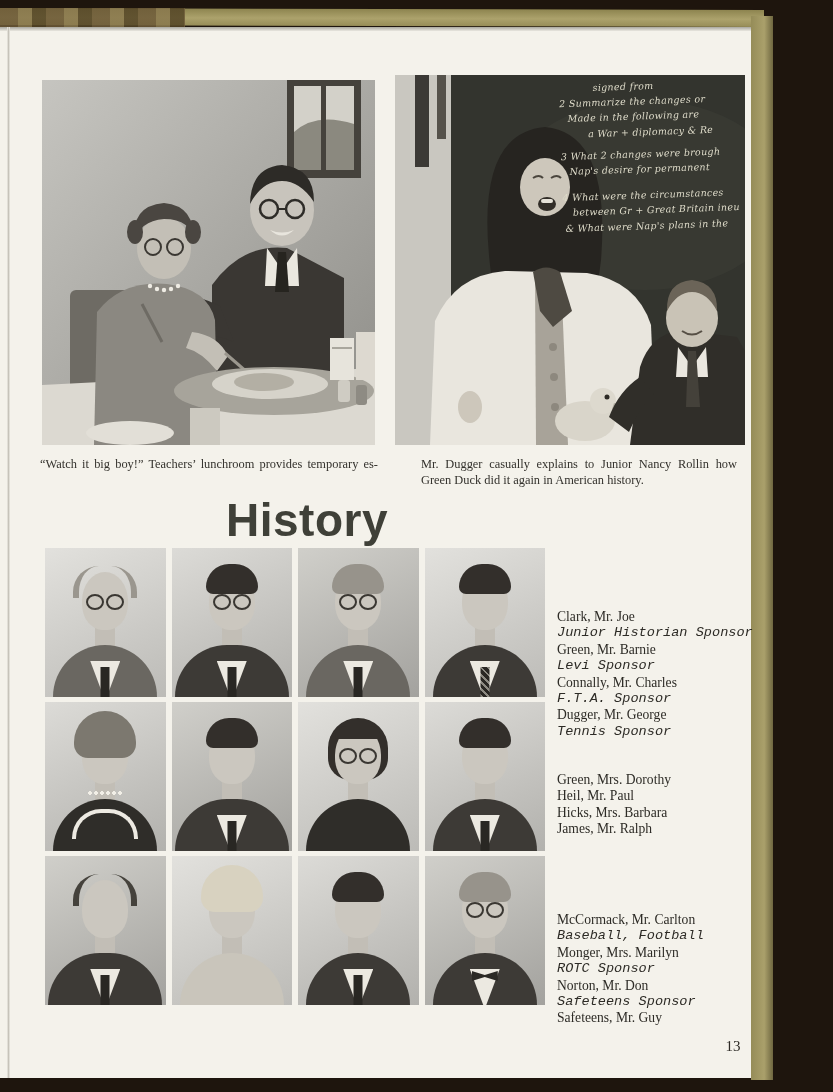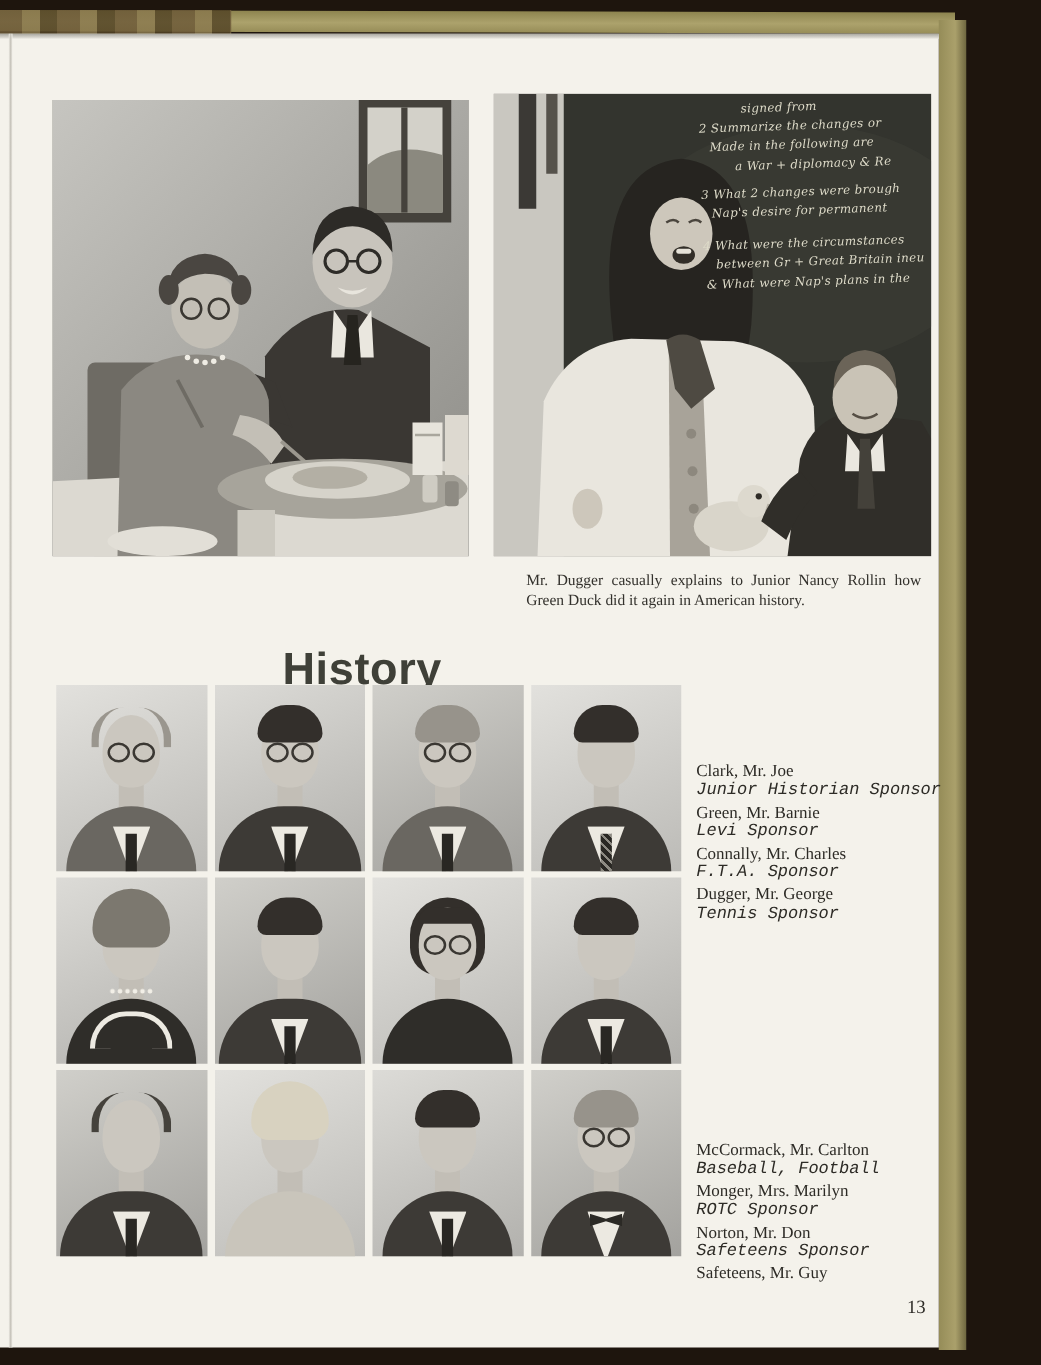--- a/index.html
+++ b/index.html
@@ -32,22 +32,22 @@
   .ck3{padding-left:28px;margin-bottom:7px}.ck4{padding-left:0}
   .ck5{padding-left:8px;margin-bottom:11px}.ck6{padding-left:0}
   .ck7{padding-left:10px}.ck8{padding-left:2px}
   
   .cap{position:absolute;font-size:12.4px;line-height:16px;color:#33312c;}
   .cap-left{left:40px;top:429px;width:338px;}
   .cap-right{left:421px;top:429px;width:316px;font-family:Liberation Serif, serif;}
   .cap .just{text-align:justify;text-align-last:justify;}
   
   .heading{position:absolute;left:226px;top:470px;
-           font-family:"Liberation Sans",sans-serif;font-weight:bold;font-size:36px;
-           line-height:1;color:#3f4038;letter-spacing:.5px;margin-top:20px;}
+           font-family:"Liberation Sans",sans-serif;font-weight:bold;font-size:46px;
+           line-height:1;color:#3f4038;letter-spacing:.5px;}
   
   .grid{position:absolute;left:45px;top:521px;width:500px;height:457px;display:grid;
         grid-template-columns:repeat(4,1fr);grid-template-rows:repeat(3,1fr);gap:5px 6px;}
   .cell{position:relative;overflow:hidden;background:linear-gradient(155deg,#dcdbd7,#b2b1ad);}
   .cell.bgl{background:linear-gradient(155deg,#e2e1dd,#bcbbb7);}
   .cell.bgd{background:linear-gradient(155deg,#d0cfca,#a3a29e);}
   .ph-neck{position:absolute;left:50%;top:76px;width:20px;height:28px;transform:translateX(-50%);
            background:#c2beb6;z-index:1;}
   .ph-head{position:absolute;left:50%;top:24px;width:46px;height:58px;transform:translateX(-50%);
            background:#cbc7bf;border-radius:50% 50% 45% 45%;z-index:2;}
@@ -217,20 +217,21 @@
         <div class="ck3">a War + diplomacy &amp; Re</div>
         <div class="ck4">3 What 2 changes were brough</div>
         <div class="ck5">Nap's desire for permanent</div>
         <div class="ck6">4 What were the circumstances</div>
         <div class="ck7">between Gr + Great Britain ineu</div>
         <div class="ck8">&amp; What were Nap's plans in the</div>
       </div>
     </div>
 
     <div class="cap cap-left">
+      <div class="just">“Watch it big boy!” Teachers’ lunchroom provides temporary es-</div>
     </div>
     <div class="cap cap-right">
       <div class="just">Mr. Dugger casually explains to Junior Nancy Rollin how</div>
       <div>Green Duck did it again in American history.</div>
     </div>
 
     <div class="heading">History</div>
 
     <div class="grid">
       <div class="cell bgl">
@@ -338,20 +339,26 @@
     <div class="nameblock nb1">
       <div>Clark, Mr. Joe</div>
       <div class="italic">Junior Historian Sponsor</div>
       <div>Green, Mr. Barnie</div>
       <div class="italic">Levi Sponsor</div>
       <div>Connally, Mr. Charles</div>
       <div class="italic">F.T.A. Sponsor</div>
       <div>Dugger, Mr. George</div>
       <div class="italic">Tennis Sponsor</div>
     </div>
+    <div class="nameblock nb2">
+      <div>Green, Mrs. Dorothy</div>
+      <div>Heil, Mr. Paul</div>
+      <div>Hicks, Mrs. Barbara</div>
+      <div>James, Mr. Ralph</div>
+    </div>
     <div class="nameblock nb3">
       <div>McCormack, Mr. Carlton</div>
       <div class="italic">Baseball, Football</div>
       <div>Monger, Mrs. Marilyn</div>
       <div class="italic">ROTC Sponsor</div>
       <div>Norton, Mr. Don</div>
       <div class="italic">Safeteens Sponsor</div>
       <div>Safeteens, Mr. Guy</div>
     </div>
 

